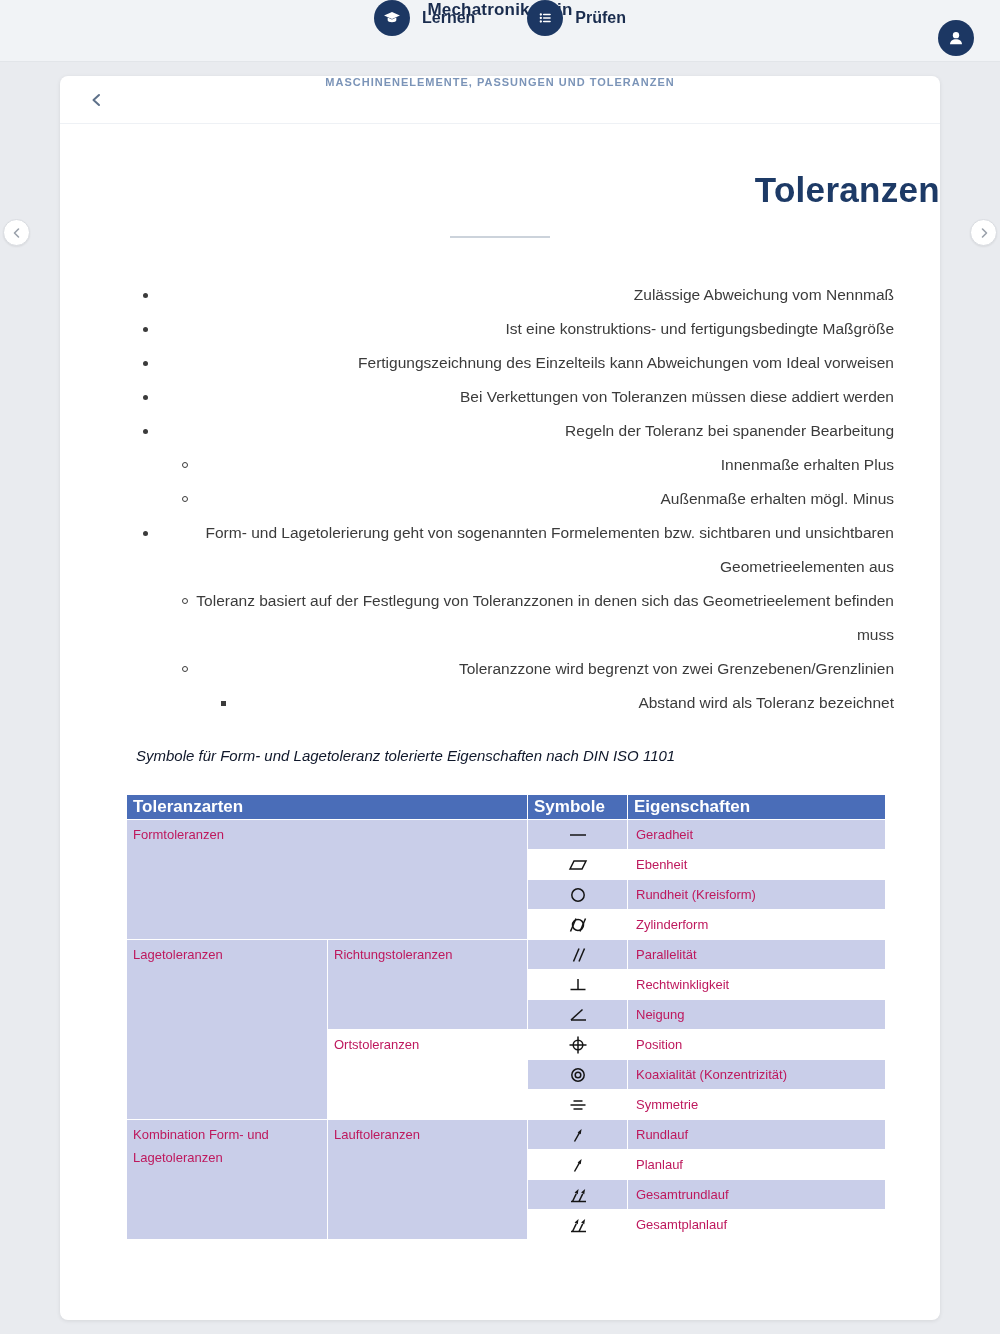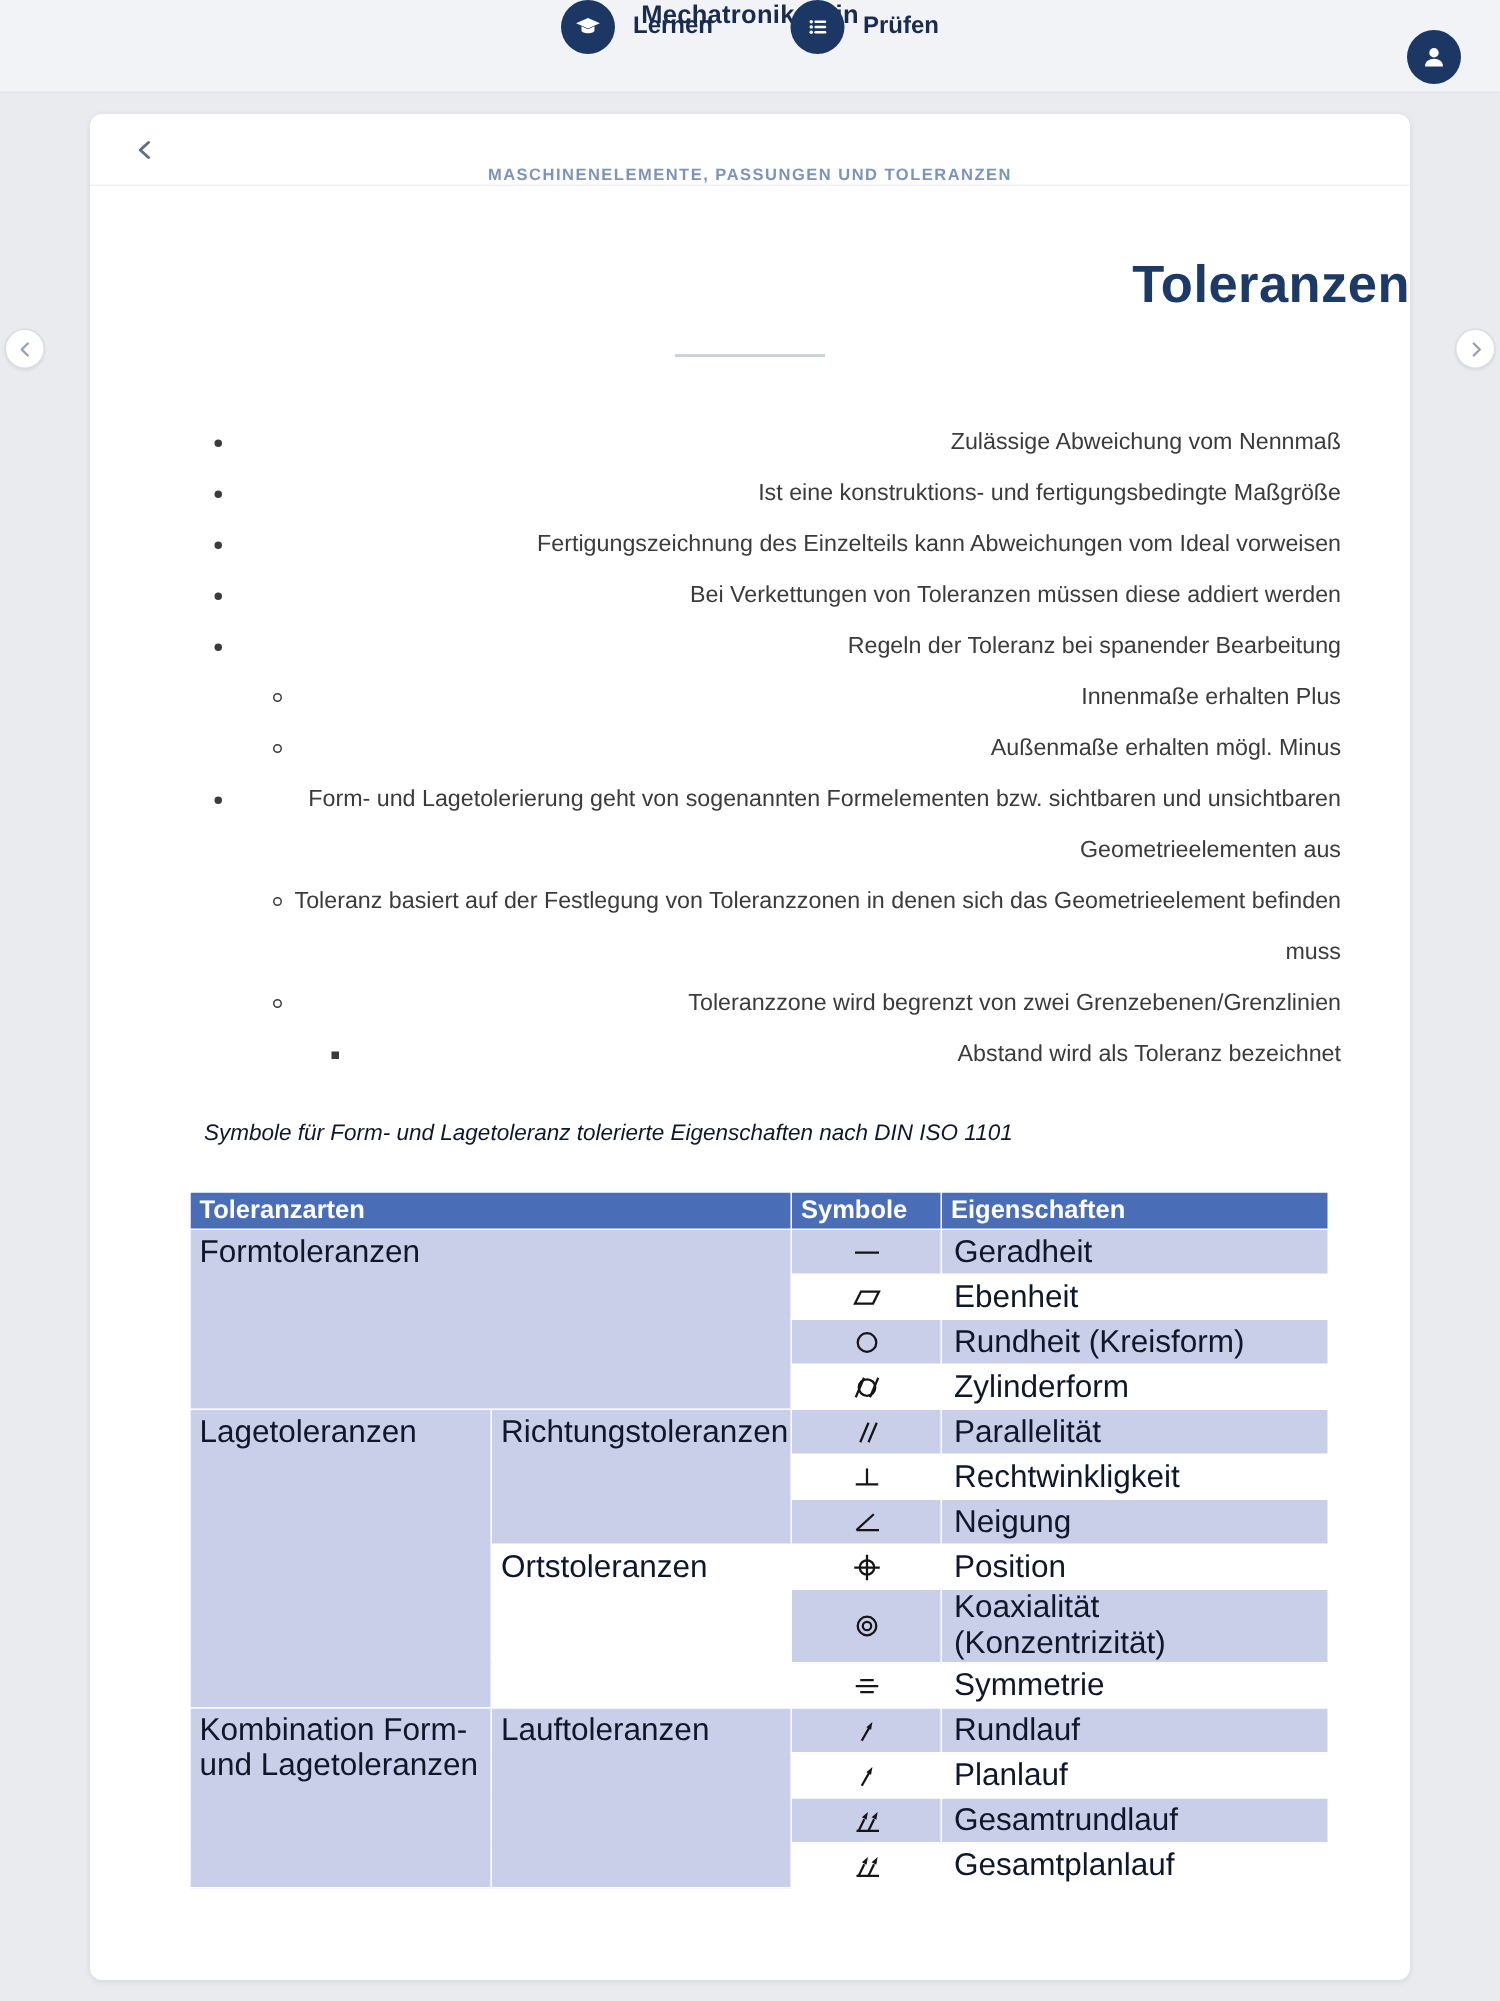--- a/index.html
+++ b/index.html
@@ -42,21 +42,21 @@
     display:flex; align-items:center; justify-content:center; padding:0; cursor:pointer;
   }
   .pager.left { left:3px; }
   .pager.right { right:3px; }
 
   .card {
     width:880px; height:1244px; margin:0 auto; background:#fff;
     border-radius:8px; box-shadow:0 1px 4px rgba(0,0,0,.09);
   }
   .card-header {
-    position:relative; height:48px; display:flex; align-items:flex-end; justify-content:center;
+    position:relative; height:48px; display:flex; align-items:flex-start; justify-content:center;
     border-bottom:1px solid #eef1f5;
   }
   .back-btn {
     position:absolute; left:24px; top:50%; transform:translateY(-50%);
     width:26px; height:26px; display:flex; align-items:center; justify-content:center;
     background:none; border:none; padding:0; cursor:pointer;
   }
   .breadcrumb { font-size:11px; font-weight:700; letter-spacing:1px; color:#7b94b8; }
 
   .title { margin:46px 0 0; text-align:right; font-size:35px; font-weight:700; color:#1d3a66; letter-spacing:.3px; }
@@ -83,21 +83,21 @@
   .caption { margin:27px 60px 0 76px; font-size:15px; font-style:italic; color:#0f172a; }
 
   
   .tol-table { margin:30px 0 0 66px; border-collapse:collapse; table-layout:fixed; width:759px; }
   .c1 { width:201px; } .c2 { width:200px; } .c3 { width:100px; } .c4 { width:258px; }
   .tol-table th {
     background:#4a6db8; color:#fff; font-size:17px; font-weight:700;
     text-align:left; padding:2px 6px; height:24px; border:1px solid #fff;
   }
   .tol-table td {
-    border:1px solid #fff; font-size:21px; color:#0f172a; height:30px; padding:0 6px;
+    border:1px solid #fff; font-size:13px; color:#be185d; height:30px; padding:0 6px;
   }
   .a { background:#c9cee9; }
   .b { background:#ffffff; }
   td.grp { vertical-align:top; padding-top:3px; line-height:23px; }
   td.sym { text-align:center; padding:0; }
   td.eig { padding-left:8px; }
   .gdt { display:inline-block; vertical-align:middle; }
   .gdt .s { stroke:#151515; stroke-width:1.5; fill:none; }
   .gdt .fl { fill:#151515; stroke:none; }
 </style>

